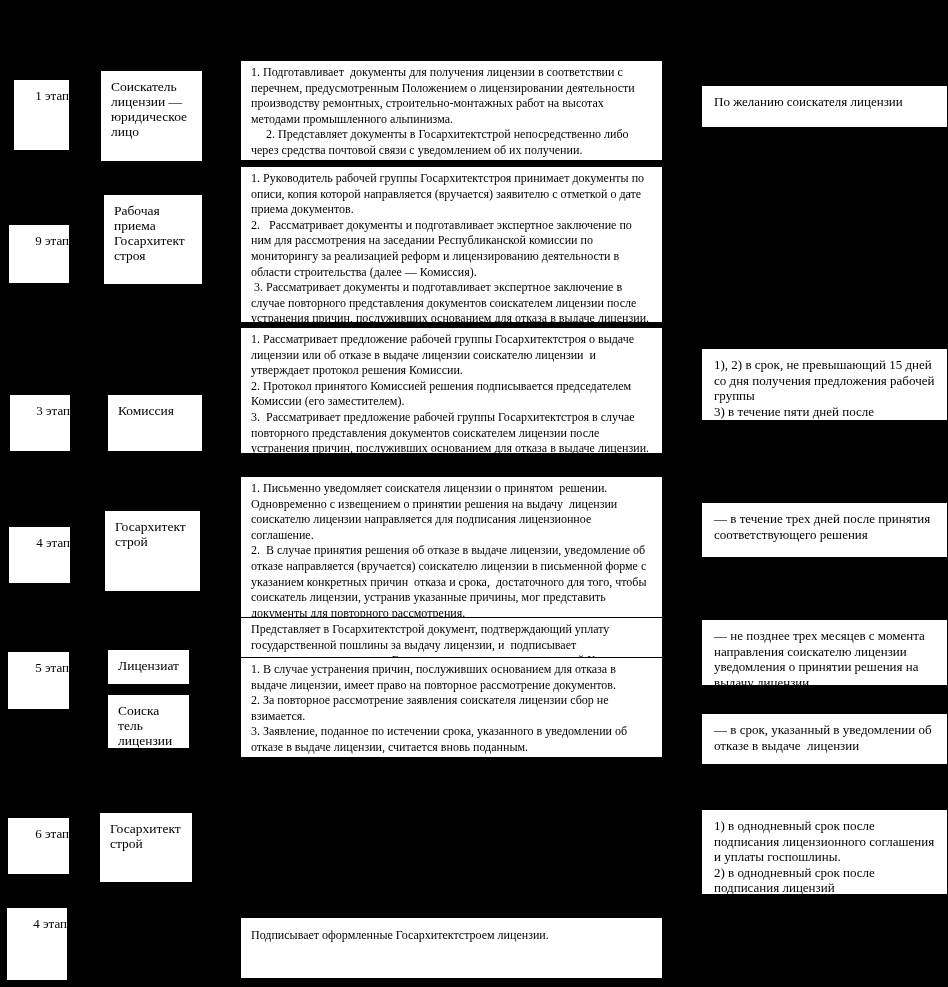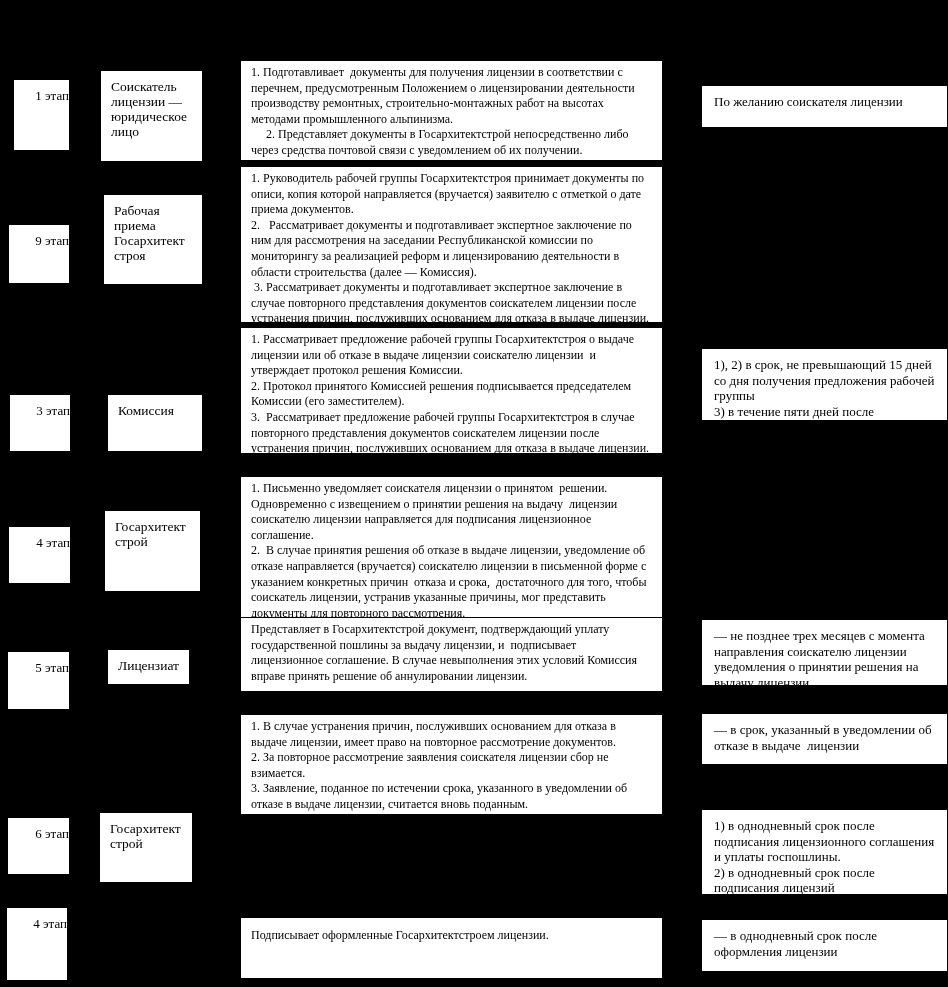--- a/index.html
+++ b/index.html
@@ -34,42 +34,45 @@
 юридическое
 лицо</div>
   <div class="box actor" style="left:103px;top:194px;width:100px;height:91px">Рабочая
 приема
 Госархитект
 строя</div>
   <div class="box actor" style="left:107px;top:394px;width:96px;height:58px">Комиссия</div>
   <div class="box actor" style="left:104px;top:510px;width:97px;height:82px">Госархитект
 строй</div>
   <div class="box actor" style="left:107px;top:649px;width:83px;height:36px">Лицензиат</div>
+  <div class="box actor" style="left:107px;top:694px;width:83px;height:55px">Соиска
+тель
+лицензии</div>
   <div class="box actor" style="left:99px;top:812px;width:94px;height:71px">Госархитект
 строй</div>
 
   <div class="box action" style="left:240px;top:60px;width:423px;height:101px">1. Подготавливает  документы для получения лицензии в соответствии с перечнем, предусмотренным Положением о лицензировании деятельности производству ремонтных, строительно-монтажных работ на высотах методами промышленного альпинизма.
      2. Представляет документы в Госархитектстрой непосредственно либо через средства почтовой связи с уведомлением об их получении.</div>
   <div class="box action" style="left:240px;top:166px;width:423px;height:157px">1. Руководитель рабочей группы Госархитектстроя принимает документы по описи, копия которой направляется (вручается) заявителю с отметкой о дате приема документов.
 2.   Рассматривает документы и подготавливает экспертное заключение по ним для рассмотрения на заседании Республиканской комиссии по мониторингу за реализацией реформ и лицензированию деятельности в области строительства (далее — Комиссия).
  3. Рассматривает документы и подготавливает экспертное заключение в случае повторного представления документов соискателем лицензии после устранения причин, послуживших основанием для отказа в выдаче лицензии.</div>
   <div class="box action" style="left:240px;top:327px;width:423px;height:127px">1. Рассматривает предложение рабочей группы Госархитектстроя о выдаче лицензии или об отказе в выдаче лицензии соискателю лицензии  и утверждает протокол решения Комиссии.
 2. Протокол принятого Комиссией решения подписывается председателем Комиссии (его заместителем).
 3.  Рассматривает предложение рабочей группы Госархитектстроя в случае повторного представления документов соискателем лицензии после устранения причин, послуживших основанием для отказа в выдаче лицензии.</div>
   <div class="box action" style="left:240px;top:476px;width:423px;height:145px">1. Письменно уведомляет соискателя лицензии о принятом  решении. Одновременно с извещением о принятии решения на выдачу  лицензии соискателю лицензии направляется для подписания лицензионное соглашение.
 2.  В случае принятия решения об отказе в выдаче лицензии, уведомление об отказе направляется (вручается) соискателю лицензии в письменной форме с указанием конкретных причин  отказа и срока,  достаточного для того, чтобы соискатель лицензии, устранив указанные причины, мог представить документы для повторного рассмотрения.
 3. Вносит соответствующую запись в реестр.</div>
   <div class="box action" style="left:240px;top:617px;width:423px;height:75px">Представляет в Госархитектстрой документ, подтверждающий уплату государственной пошлины за выдачу лицензии, и  подписывает  лицензионное соглашение. В случае невыполнения этих условий Комиссия вправе принять решение об аннулировании лицензии.</div>
-  <div class="box action" style="left:240px;top:714px;width:423px;height:101px">1. В случае устранения причин, послуживших основанием для отказа в выдаче лицензии, имеет право на повторное рассмотрение документов.
+  <div class="box action" style="left:240px;top:657px;width:423px;height:101px">1. В случае устранения причин, послуживших основанием для отказа в выдаче лицензии, имеет право на повторное рассмотрение документов.
 2. За повторное рассмотрение заявления соискателя лицензии сбор не взимается.
 3. Заявление, поданное по истечении срока, указанного в уведомлении об отказе в выдаче лицензии, считается вновь поданным.</div>
   <div class="box note" style="left:701px;top:85px;width:247px;height:43px">По желанию соискателя лицензии</div>
 
   <div class="box action" style="left:240px;top:917px;width:423px;height:62px;padding-top:10px">Подписывает оформленные Госархитектстроем лицензии.</div>
   <div class="box note" style="left:701px;top:348px;width:247px;height:73px">1), 2) в срок, не превышающий 15 дней со дня получения предложения рабочей группы
 3) в течение пяти дней после повторного внесения предложения рабочей группы</div>
+  <div class="box note" style="left:701px;top:502px;width:247px;height:56px">— в течение трех дней после принятия соответствующего решения</div>
   <div class="box note" style="left:701px;top:619px;width:247px;height:67px">— не позднее трех месяцев с момента направления соискателю лицензии уведомления о принятии решения на выдачу лицензии</div>
   <div class="box note" style="left:701px;top:713px;width:247px;height:52px">— в срок, указанный в уведомлении об отказе в выдаче  лицензии</div>
   <div class="box note" style="left:701px;top:809px;width:247px;height:86px">1) в однодневный срок после подписания лицензионного соглашения и уплаты госпошлины.
 2) в однодневный срок после подписания лицензий</div>
-  <div class="box note" style="left:701px;top:919px;width:247px;height:53px">— в однодневный срок после оформления лицензии</div>
 
 </div>
 
 </body></html>

